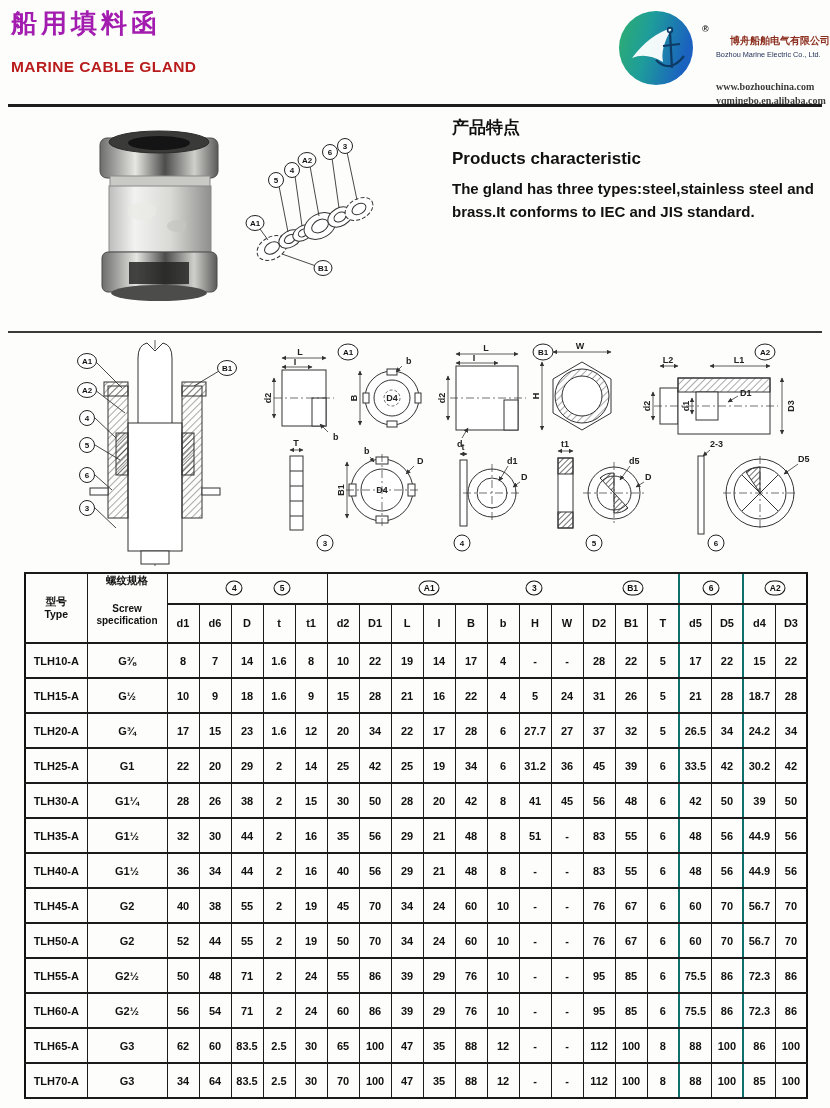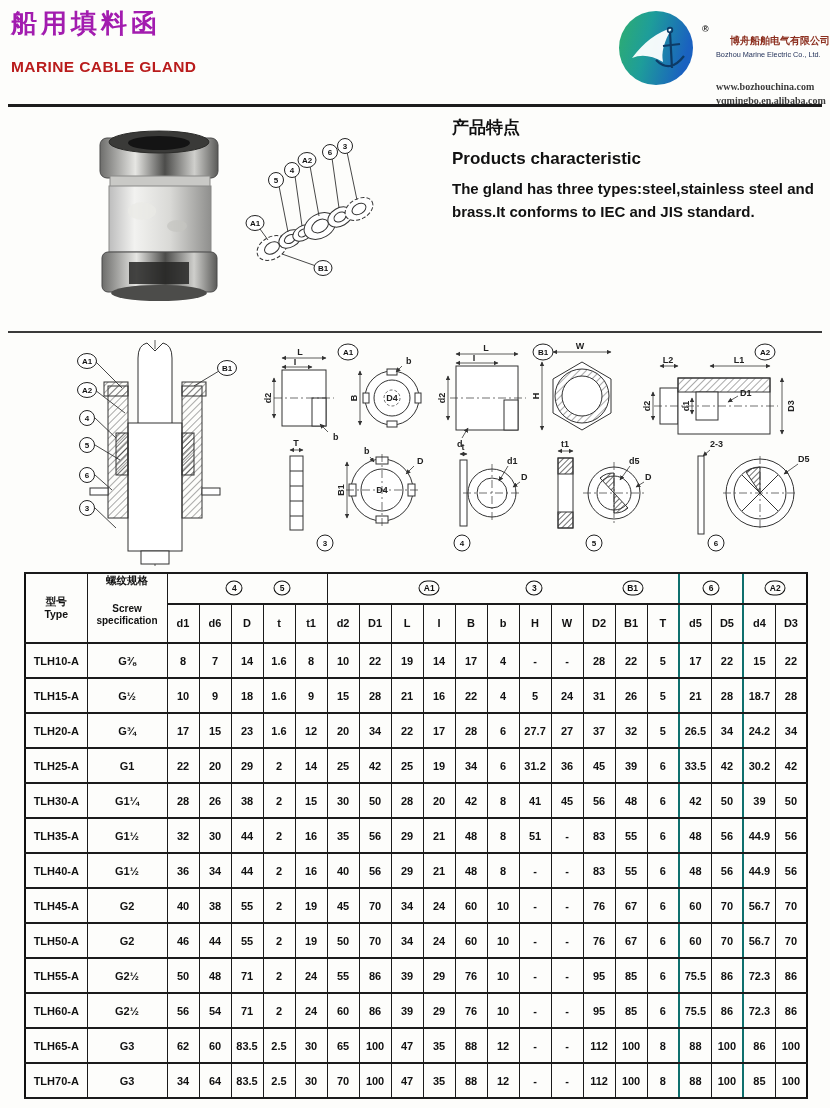--- a/index.html
+++ b/index.html
@@ -677,21 +677,21 @@
             <td>67</td>
             <td>6</td>
             <td class="teal-l">60</td>
             <td>70</td>
             <td class="teal-l">56.7</td>
             <td>70</td>
           </tr>
           <tr>
             <td class="type-cell">TLH50-A</td>
             <td class="screw-cell">G2</td>
-            <td>46</td>
+            <td>52</td>
             <td>44</td>
             <td>55</td>
             <td>2</td>
             <td>19</td>
             <td>50</td>
             <td>70</td>
             <td>34</td>
             <td>24</td>
             <td>60</td>
             <td>10</td>

